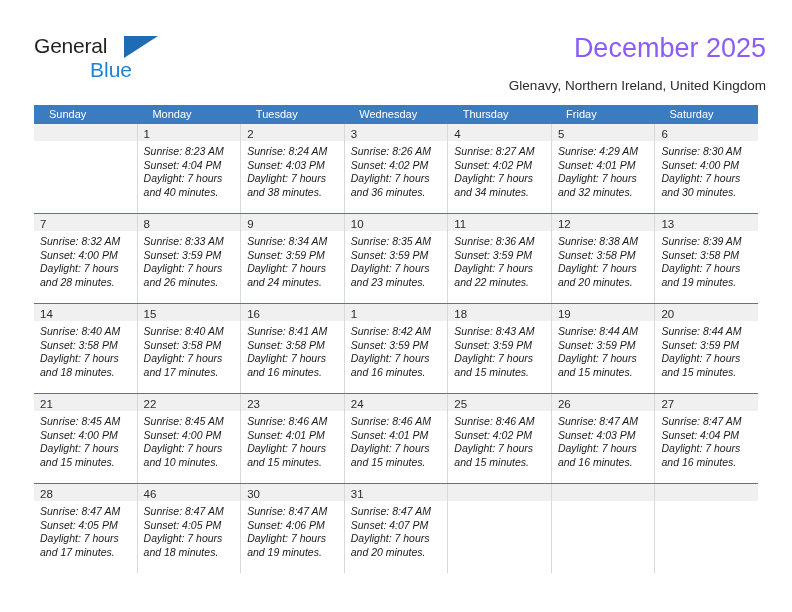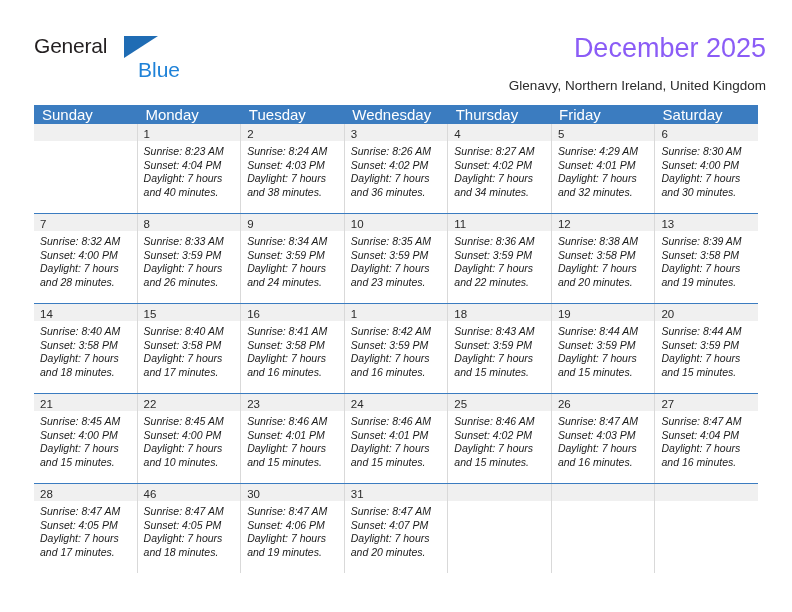--- a/index.html
+++ b/index.html
@@ -57,21 +57,20 @@
     border-bottom: 22px solid transparent;
   }
   .logo-blue {
     position: absolute;
     left: 56px;
     top: 24px;
     font-size: 21px;
     color: #1f82d8;
     line-height: 25px;
     font-family: "Liberation Sans", sans-serif;
-    margin-left: 48px;
   }
   .logo-blue-bar {
     position: absolute;
     left: 52px;
     top: 25px;
     width: 2px;
     height: 24px;
     background: #ffffff;
   }
 
@@ -106,23 +105,23 @@
   }
   .weekday-row {
     display: flex;
     width: 100%;
     background: #3b7cc0;
     height: 19px;
   }
   .weekday {
     flex: 1 1 0;
     color: #ffffff;
-    font-size: 15px;
+    font-size: 11px;
     line-height: 19px;
-    padding-left: 8px;
+    padding-left: 15px;
     box-sizing: border-box;
     white-space: nowrap;
     overflow: hidden;
   }
 
   .week {
     width: 100%;
     border-top: 1px solid #3b7cc0;
     box-sizing: border-box;
   }

